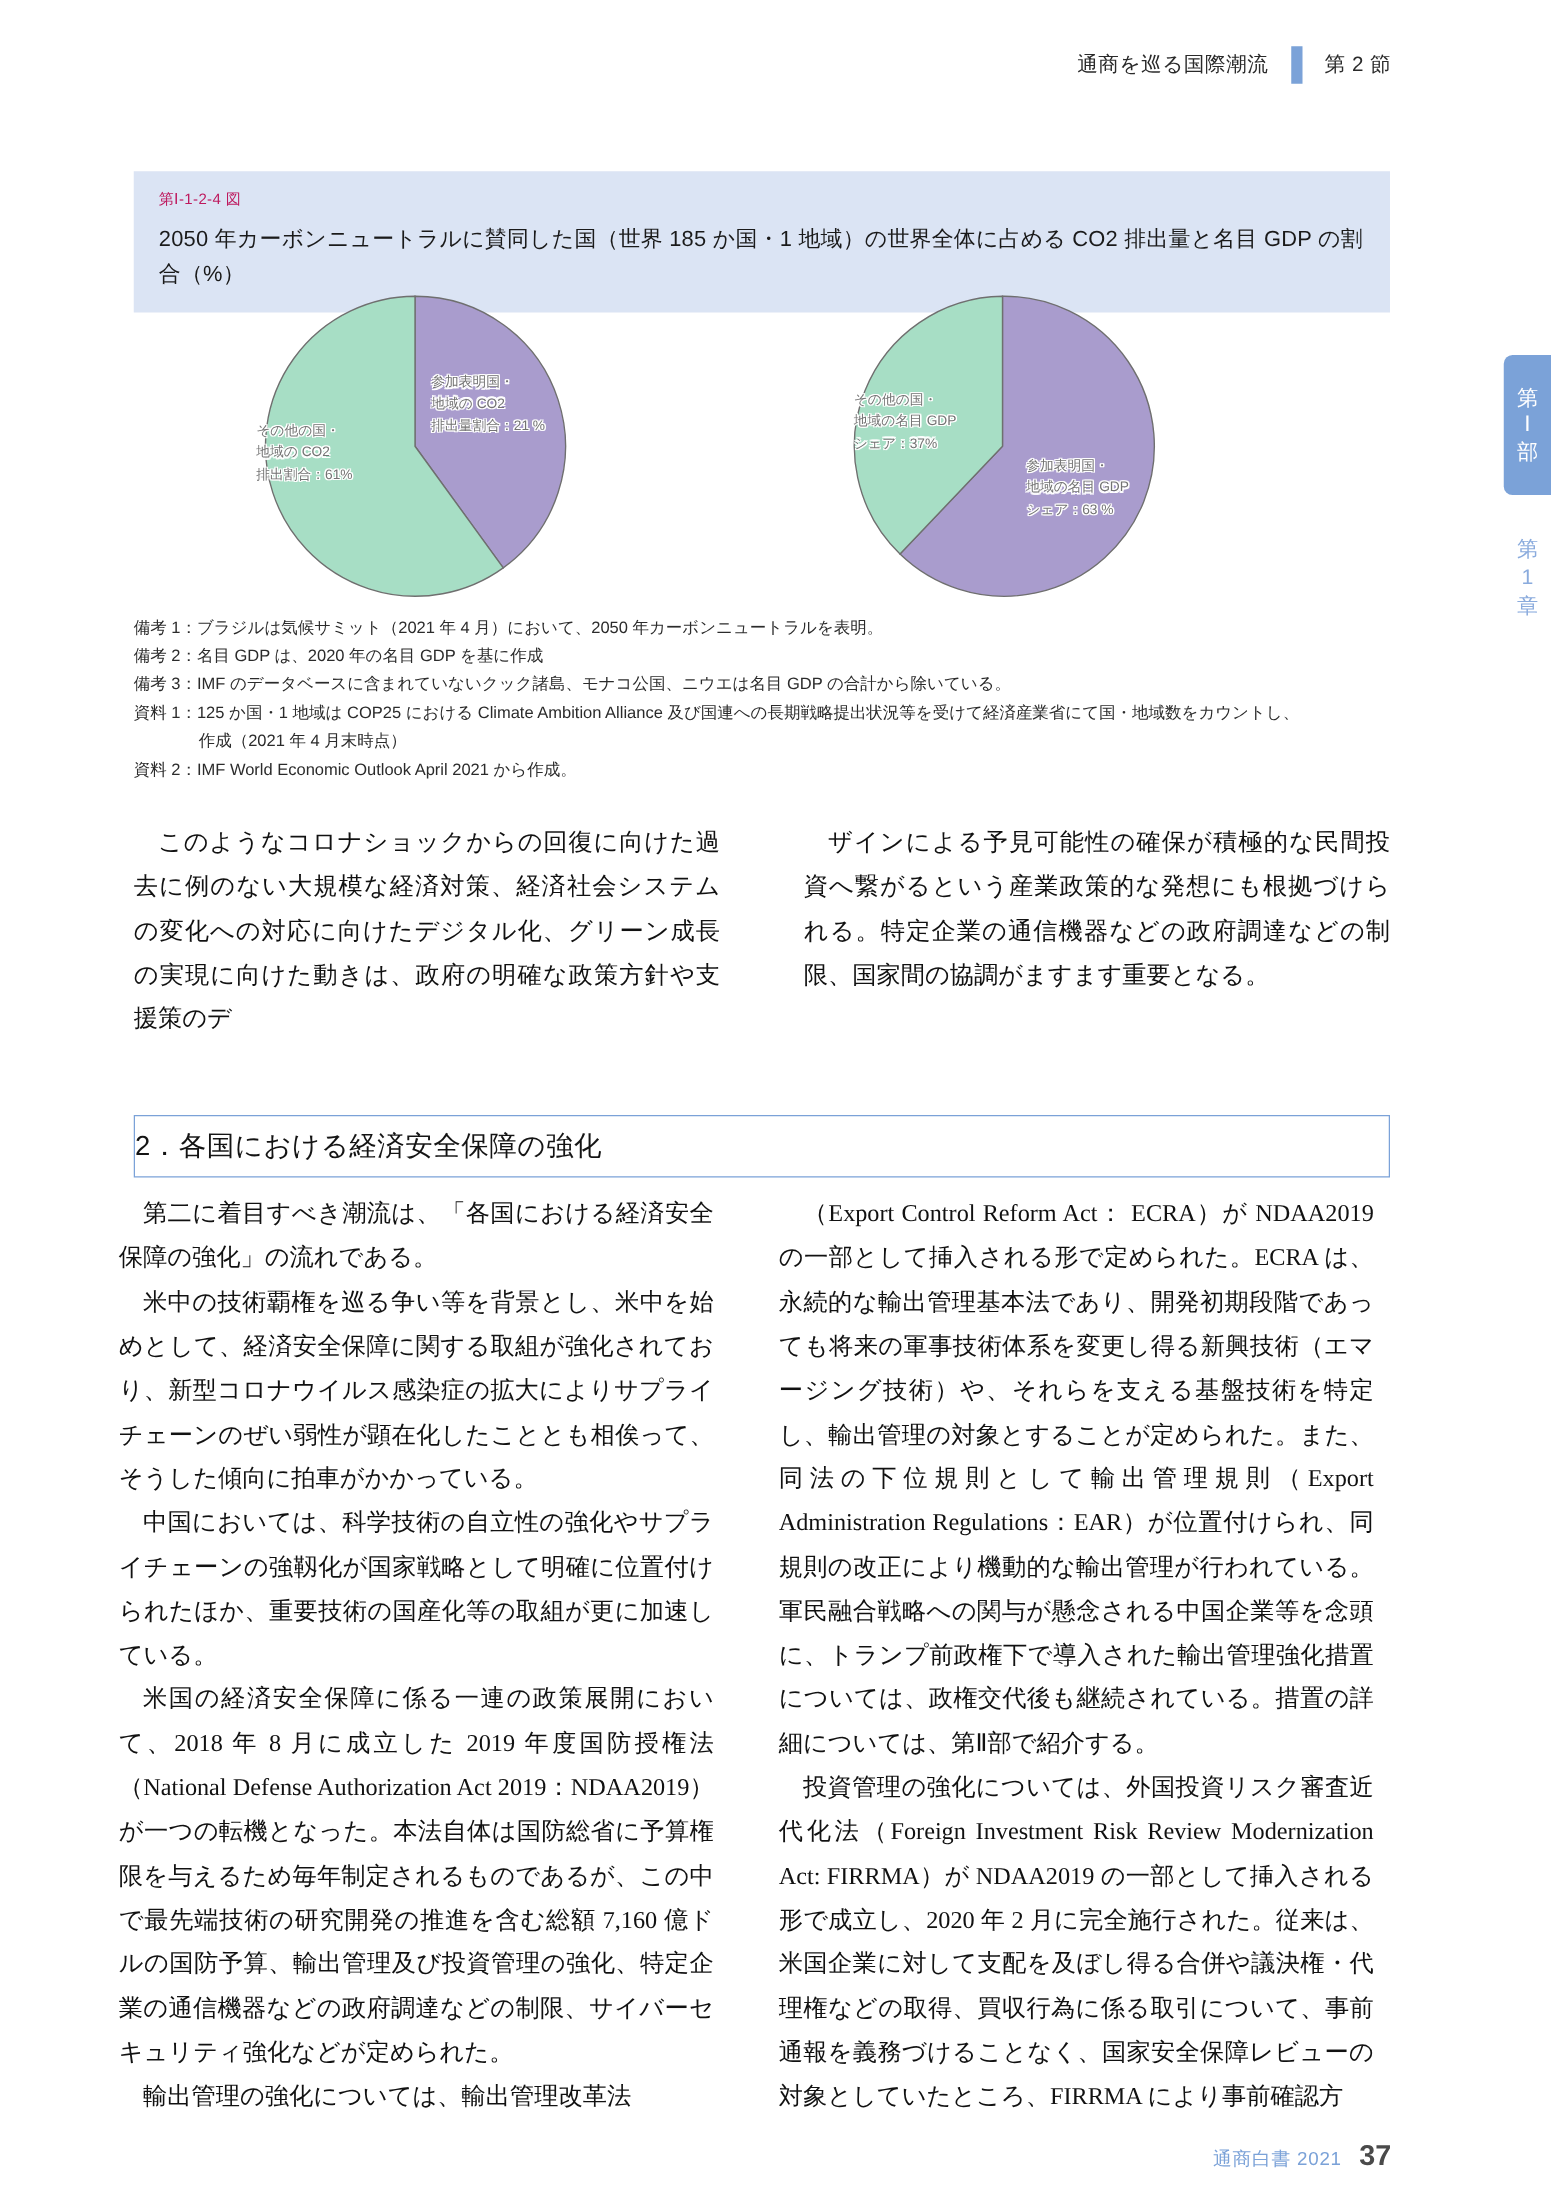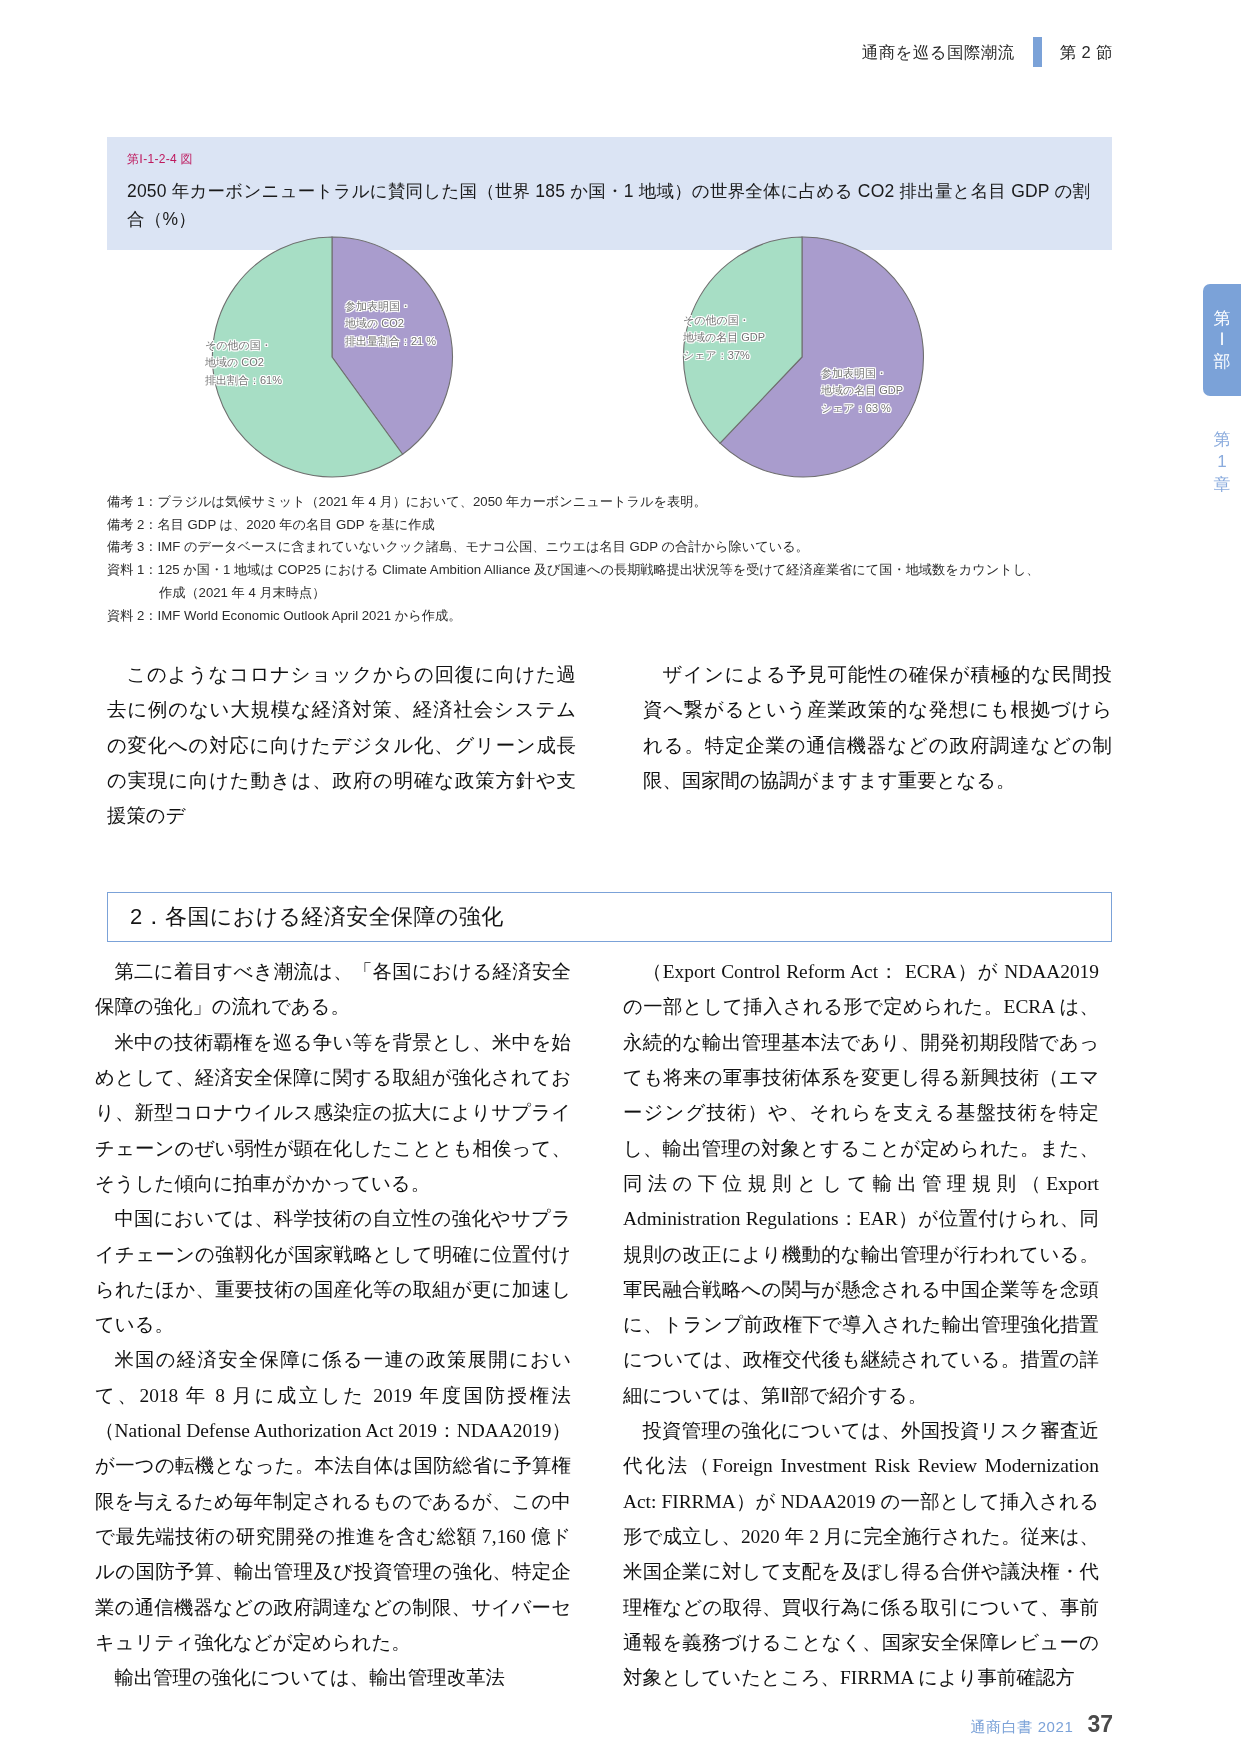--- a/index.html
+++ b/index.html
@@ -184,21 +184,20 @@
   
   .section-heading {
     position: absolute;
     left: 107px;
     top: 880px;
     width: 1005px;
     height: 50px;
     border: 1.6px solid #7ba2d8;
     display: flex;
     align-items: center;
-    padding-left: 22px;
     font-family: "Liberation Sans", sans-serif;
     font-size: 22px;
     color: #141414;
     letter-spacing: 0.4px;
     background: #ffffff;
   }
 
   
   .body-cols-lower {
     position: absolute;

